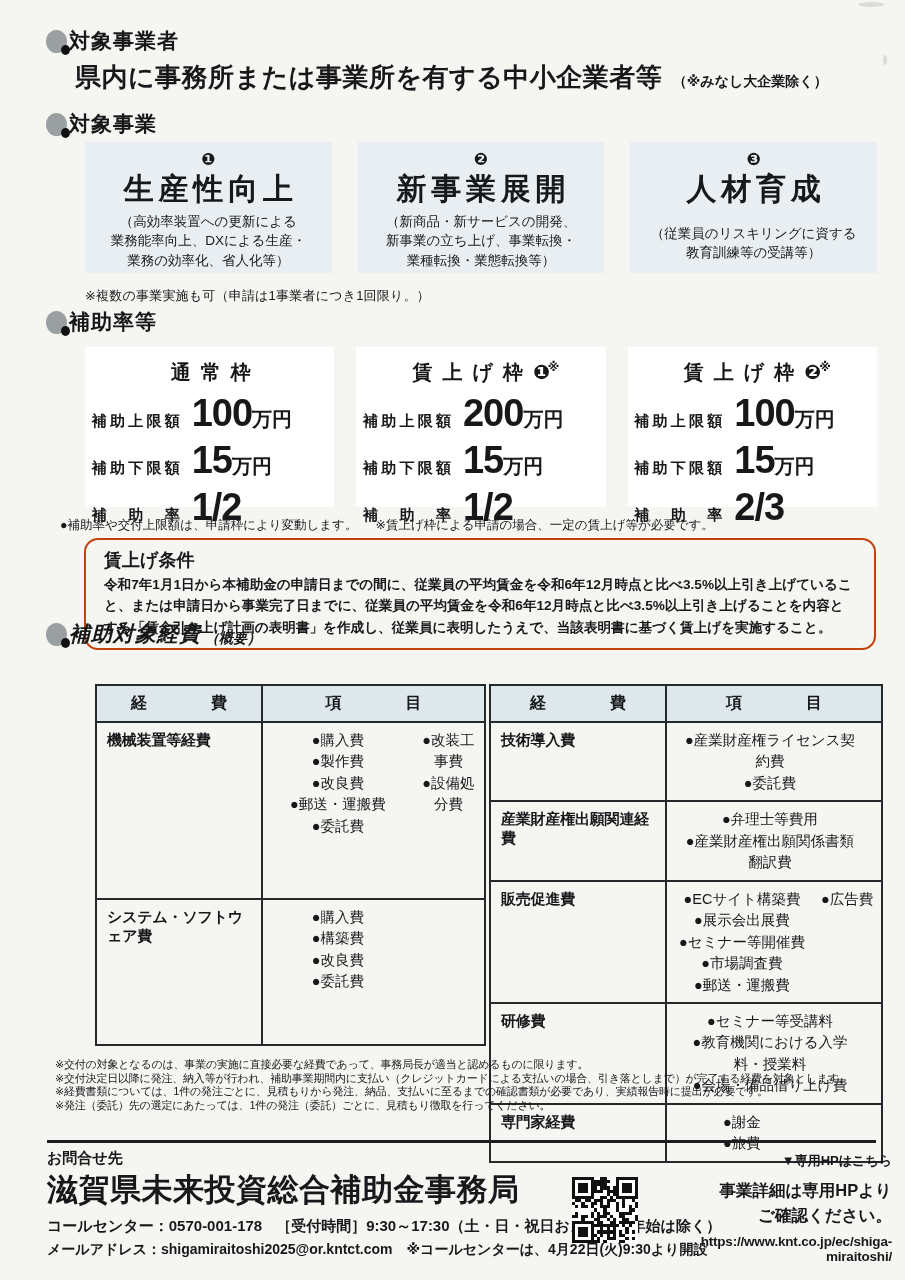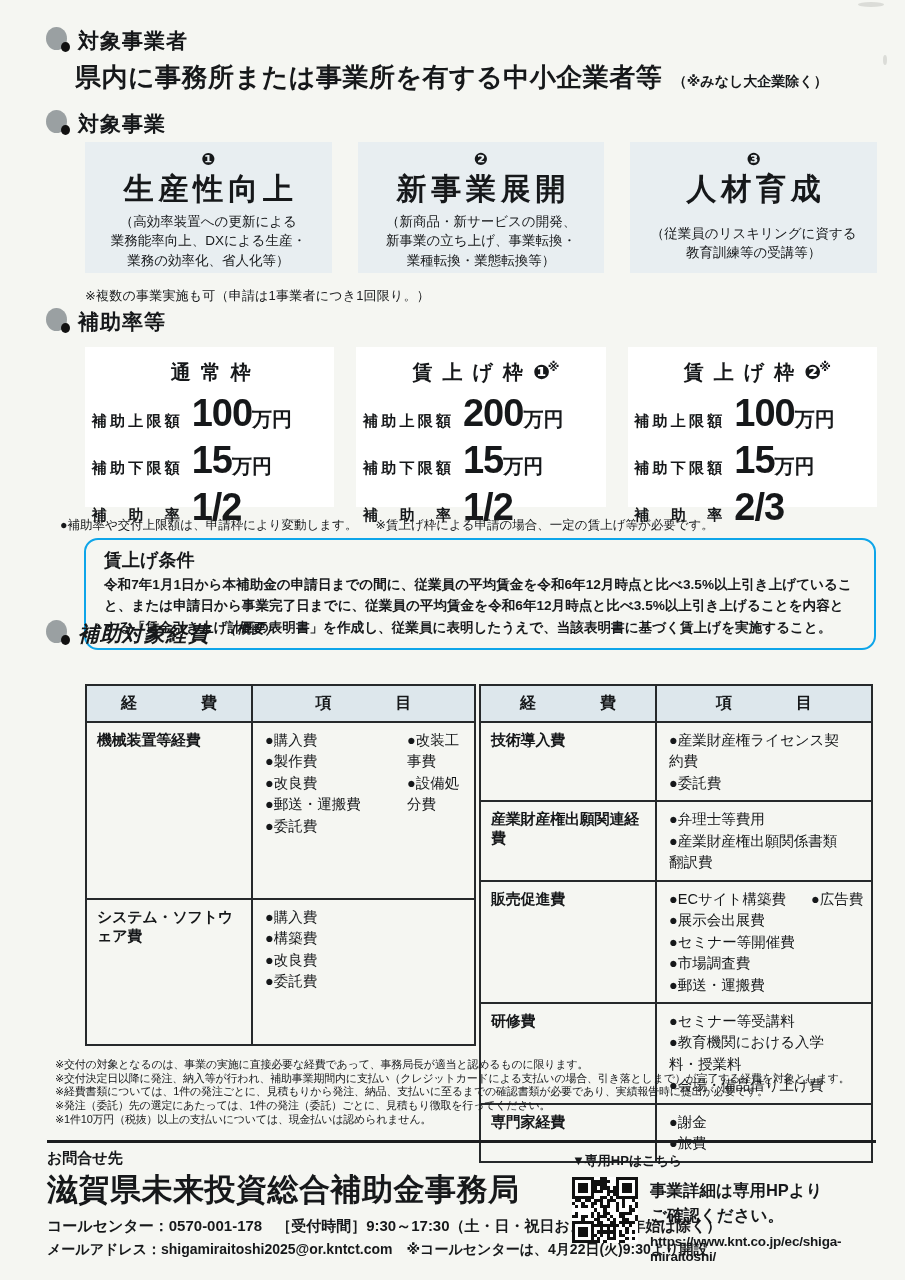--- a/index.html
+++ b/index.html
@@ -9,21 +9,21 @@
     color:#16181a;
     background:#eceeea;
   }
   .page{
     position:relative;width:905px;height:1280px;overflow:hidden;
     background:#f5f6f2;
   }
   .smudge{position:absolute;background:#c9ccc6;border-radius:50%;opacity:.6;}
 
   
-  .sec-head{position:absolute;left:46px;display:flex;align-items:flex-start;gap:9px;}
+  .sec-head{position:absolute;left:46px;display:flex;align-items:flex-end;}
   .bullet{position:relative;width:23px;height:25px;flex:0 0 auto;}
   .bullet::before{content:"";position:absolute;left:0;top:0;width:21px;height:23px;border-radius:50%;background:#9aa0a2;}
   .bullet::after{content:"";position:absolute;left:15px;top:15px;width:9px;height:10px;border-radius:50%;background:#111;}
   .sec-title{font-size:21px;font-weight:700;letter-spacing:1px;}
   .sec-title-note{font-size:14px;font-weight:700;margin-left:4px;}
 
   
   .tb-body{position:absolute;left:75px;top:60px;white-space:nowrap;}
   .tb-main{font-size:26px;font-weight:700;letter-spacing:.5px;}
   .tb-note{font-size:14px;font-weight:700;margin-left:6px;}
@@ -45,50 +45,50 @@
   .card-star{font-size:12px;vertical-align:super;letter-spacing:0;margin-left:-2px;}
   .crow{display:flex;align-items:baseline;justify-content:center;gap:12px;margin-top:6px;height:41px;}
   .clabel{width:88px;font-size:15px;font-weight:600;text-align:justify;text-align-last:justify;flex:0 0 auto;}
   .vwrap{width:136px;text-align:left;white-space:nowrap;flex:0 0 auto;}
   .cval{font-size:38px;font-weight:800;letter-spacing:-1px;}
   .cunit{font-size:20px;font-weight:800;}
   .note-line2{position:absolute;left:60px;top:517px;font-size:12.5px;}
   .note-line2 .gap{display:inline-block;width:18px;}
 
   
-  .wagebox{position:absolute;left:84px;top:538px;width:792px;box-sizing:border-box;border:2px solid #0ea5e9;border-radius:14px;padding:8px 18px 10px;}
+  .wagebox{position:absolute;left:84px;top:538px;width:792px;box-sizing:border-box;border:2px solid #c2410c;border-radius:14px;padding:8px 18px 10px;}
   .wagebox .wtitle{font-size:18px;font-weight:700;}
   .wagebox .wbody{font-size:13.6px;line-height:1.58;margin-top:2px;font-weight:bold;}
 
   
-  .tables{position:absolute;left:85px;top:684px;width:788px;display:flex;gap:3px;}
+  .tables{position:absolute;left:95px;top:684px;width:788px;display:flex;gap:3px;}
   table.etable{border-collapse:collapse;table-layout:fixed;height:362px;}
   table.etable th,table.etable td{border:2px solid #26292b;vertical-align:top;box-sizing:border-box;}
   table.etable th{background:#dde7ec;height:37px;vertical-align:middle;font-size:16px;font-weight:700;padding:0;}
   .thj{display:inline-block;width:96px;text-align:justify;text-align-last:justify;}
   td.cat{font-size:15px;font-weight:600;padding:8px 4px 6px 10px;letter-spacing:-.2px;}
-  td.items{padding:7px 4px 6px 12px;}
+  td.items{padding:7px 4px 6px 12px;text-align:center;}
   .itemcols{display:flex;gap:16px;}
   .itemcols>div{font-size:14.5px;line-height:1.48;white-space:pre-line;}
   .itemcols>div:first-child{min-width:126px;}
 
   
   .fnotes{position:absolute;left:55px;top:1058px;width:830px;}
   .fnotes div{font-size:11px;line-height:1.24;letter-spacing:-.2px;}
 
   
   .footrule{position:absolute;left:47px;top:1140px;width:829px;border-top:3px solid #1c1e20;}
   .foot-left{position:absolute;left:47px;top:1149px;}
   .contact-label{font-size:15px;font-weight:700;}
   .org{font-size:31px;font-weight:800;letter-spacing:.5px;margin-top:1px;white-space:nowrap;}
   .call-line{font-size:15px;font-weight:700;margin-top:6px;white-space:nowrap;}
   .mail-line{font-size:14px;font-weight:600;margin-top:5px;white-space:nowrap;}
   .call-line .sp,.mail-line .sp{display:inline-block;width:14px;}
 
-  .foot-right{position:absolute;left:572px;top:1152px;width:320px;}
+  .foot-right{position:absolute;left:572px;top:1152px;width:320px;text-align:right;}
   .hp-label{font-size:13px;font-weight:600;}
   .qr-row{display:flex;gap:12px;margin-top:7px;align-items:flex-start;}
   .qr{width:66px;height:66px;background:#fff;display:grid;grid-template-columns:repeat(21,1fr);grid-template-rows:repeat(21,1fr);flex:0 0 auto;}
   .qr i{display:block;}
   .qr i.on{background:#111;}
   .hp-textcol{padding-top:1px;}
   .hp-text{font-size:16.5px;font-weight:600;line-height:1.5;white-space:pre-line;}
   .hp-url{font-size:13.5px;font-weight:600;margin-top:6px;letter-spacing:-.2px;}
 </style>
 </head>
@@ -312,21 +312,20 @@
         </tr>
       </tbody>
     </table>
   </div>
 
   <div class="fnotes">
     <div>※交付の対象となるのは、事業の実施に直接必要な経費であって、事務局長が適当と認めるものに限ります。</div>
     <div>※交付決定日以降に発注、納入等が行われ、補助事業期間内に支払い（クレジットカードによる支払いの場合、引き落としまで）が完了する経費を対象とします。</div>
     <div>※経費書類については、1件の発注ごとに、見積もりから発注、納品、支払いに至るまでの確認書類が必要であり、実績報告時に提出が必要です。</div>
     <div>※発注（委託）先の選定にあたっては、1件の発注（委託）ごとに、見積もり徴取を行ってください。</div>
-    <div>※1件10万円（税抜）以上の支払いについては、現金払いは認められません。</div>
   </div>
 
   <div class="footrule"></div>
   <div class="foot-left">
     <div class="contact-label">お問合せ先</div>
     <div class="org">滋賀県未来投資総合補助金事務局</div>
     <div class="call-line">
       <span>コールセンター：0570-001-178</span><span class="sp"></span><span>［受付時間］9:30～17:30（土・日・祝日および年末年始は除く）</span>
     </div>
     <div class="mail-line">

